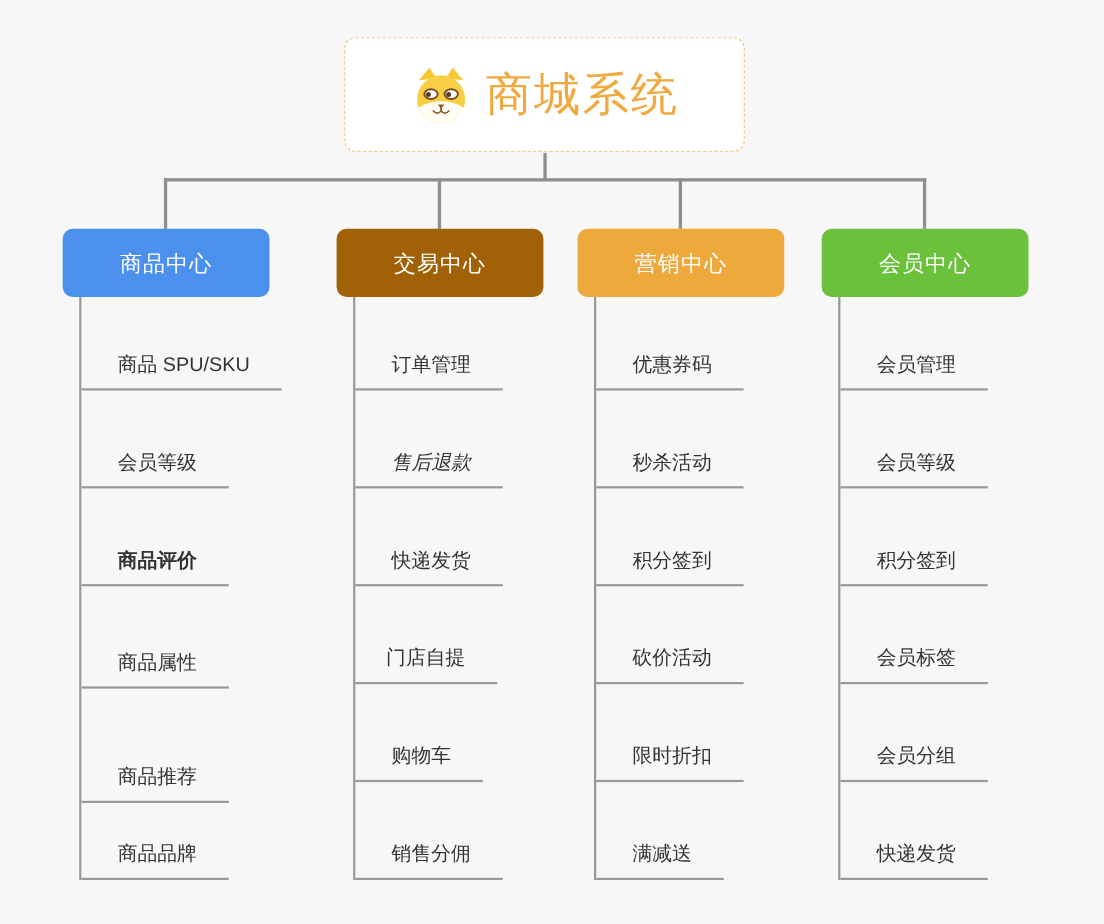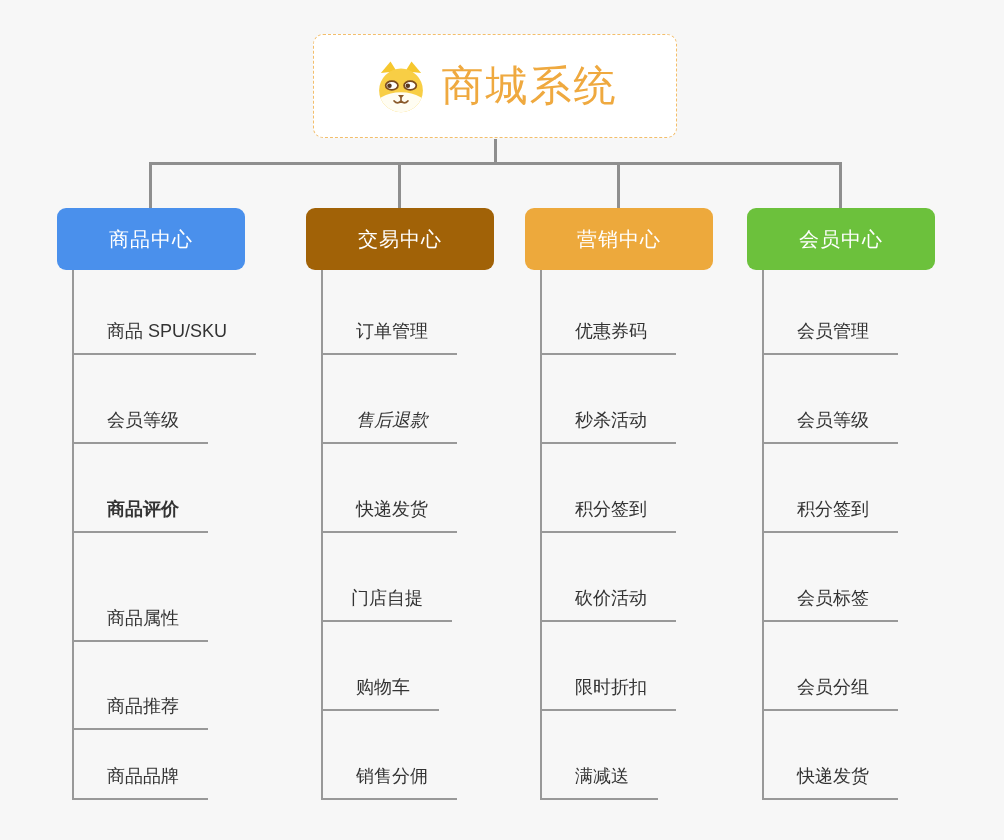--- a/index.html
+++ b/index.html
@@ -95,21 +95,21 @@
   <div class="conn conn-drop d2"></div>
   <div class="conn conn-drop d3"></div>
   <div class="conn conn-drop d4"></div>
 
   <div class="branch b1">
     <div class="branch-box" style="background: rgb(74, 144, 236);">商品中心</div>
     <div class="items">
         <div class="item" style="top: 45px;">商品 SPU/SKU</div>
         <div class="item" style="top: 134px;">会员等级</div>
         <div class="item" style="top: 223px; font-weight: bold;">商品评价</div>
-        <div class="item" style="top: 332px;">商品属性</div>
+        <div class="item" style="top: 316px;">商品属性</div>
         <div class="item" style="top: 420px;">商品推荐</div>
         <div class="item" style="top: 490px;">商品品牌</div>
       </div>
   </div>
   <div class="branch b2">
     <div class="branch-box" style="background: #a16207;">交易中心</div>
     <div class="items">
         <div class="item" style="top: 45px; text-align: right;">订单管理</div>
         <div class="item" style="top: 134px; font-style: italic;">售后退款</div>
         <div class="item" style="top: 223px;">快递发货</div>

